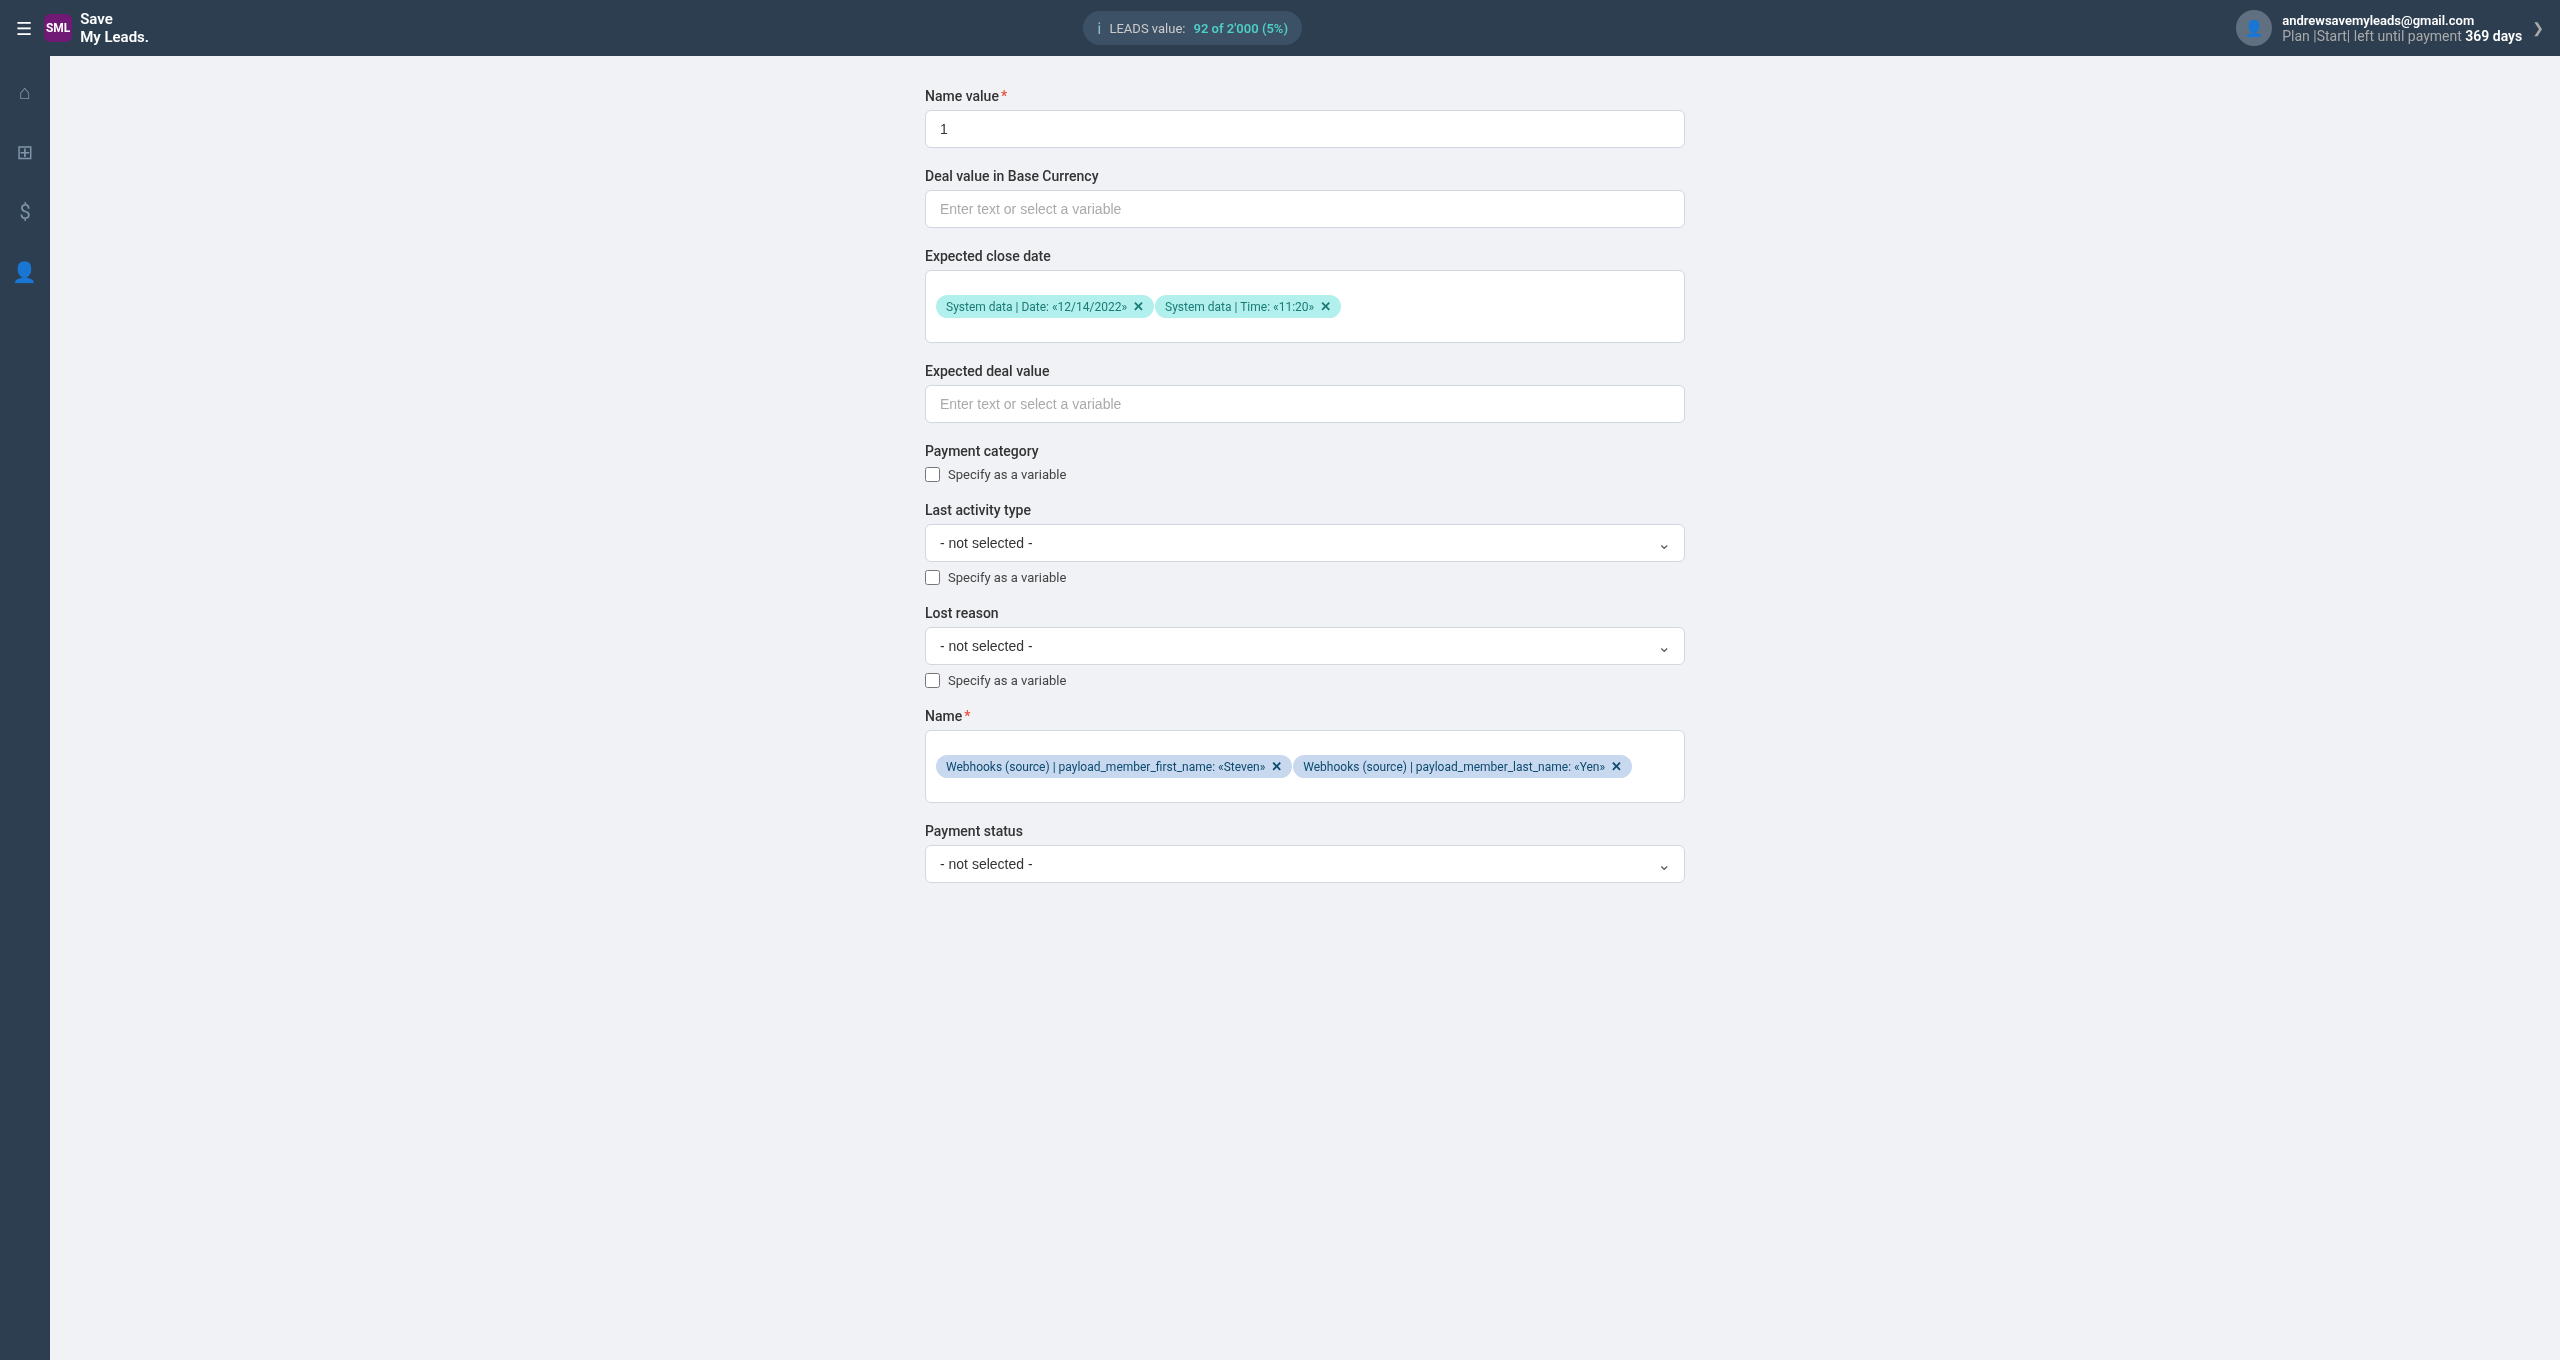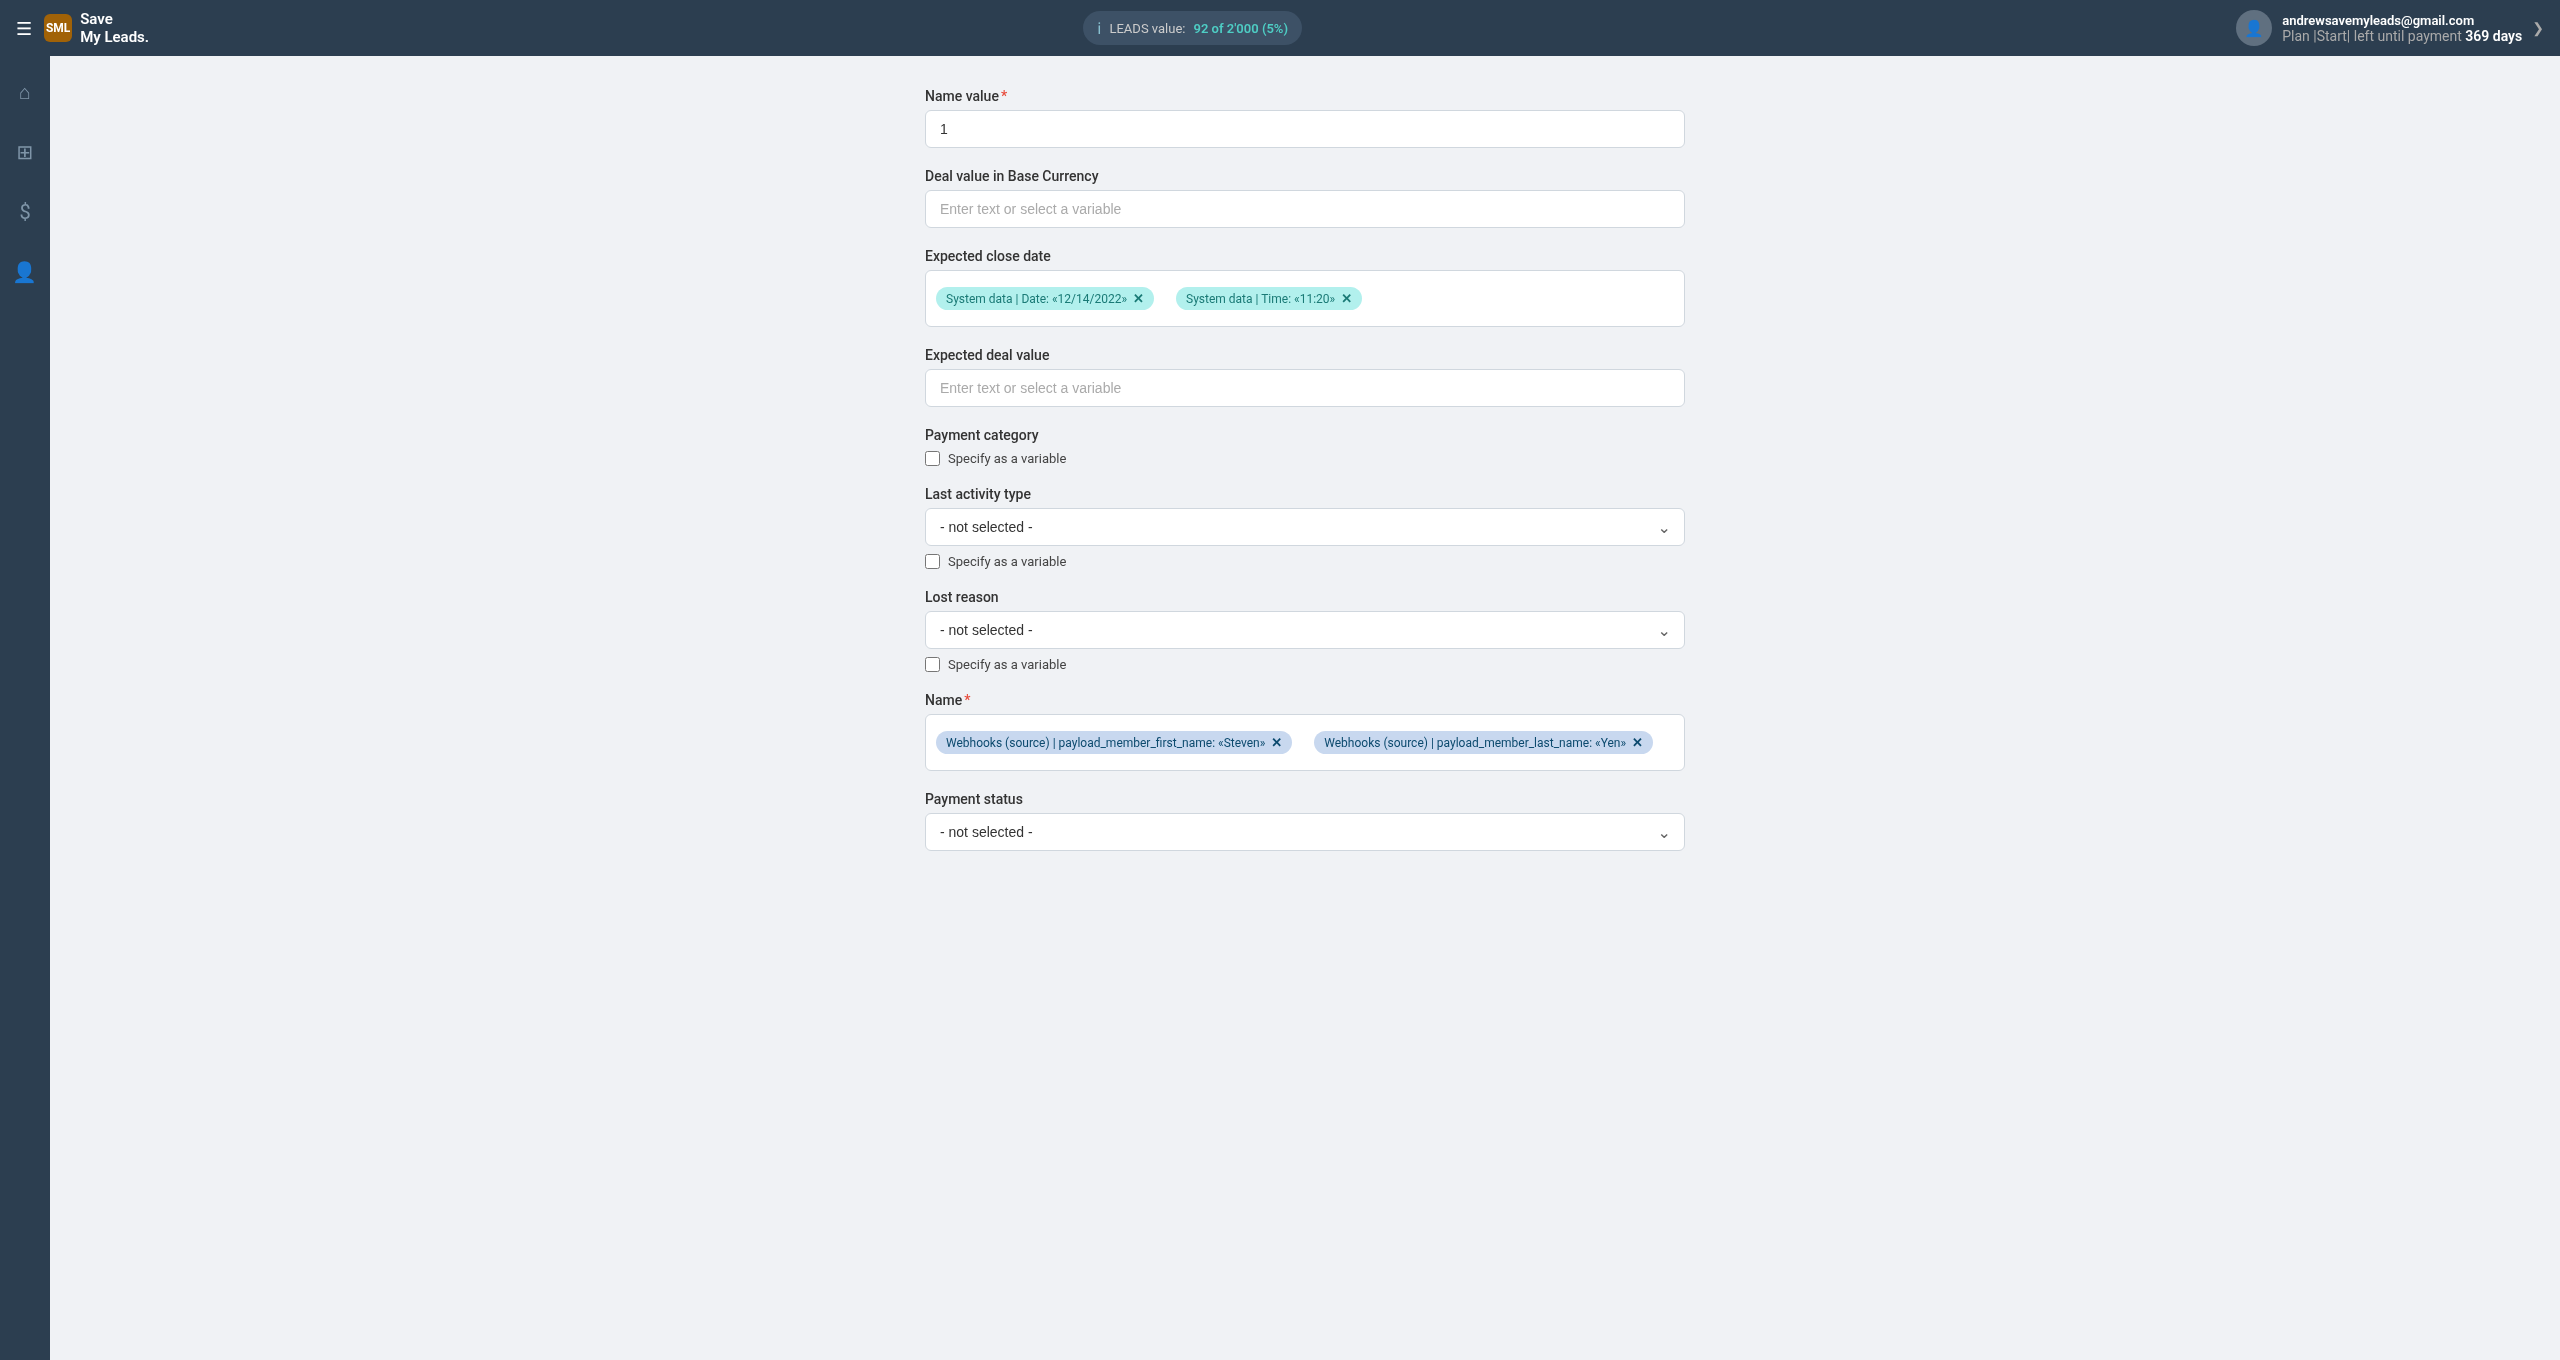--- a/index.html
+++ b/index.html
@@ -12,21 +12,21 @@
       display: flex;
       align-items: center;
       justify-content: space-between;
       padding: 0 16px;
       flex-shrink: 0;
       z-index: 100;
     }
     .navbar-left { display: flex; align-items: center; gap: 12px; }
     .hamburger-icon { color: #fff; font-size: 18px; cursor: pointer; }
     .logo { display: flex; align-items: center; gap: 8px; }
-    .logo-icon { width: 28px; height: 28px; background: #a16207; border-radius: 6px; display: flex; align-items: center; justify-content: center; color: white; font-weight: bold; font-size: 12px; }
+    .logo-icon { width: 28px; height: 28px; background: #701a75; border-radius: 6px; display: flex; align-items: center; justify-content: center; color: white; font-weight: bold; font-size: 12px; }
     .logo-text { color: white; font-size: 15px; font-weight: 600; line-height: 1.2; }
     .navbar-center { display: flex; align-items: center; gap: 12px; }
     .leads-usage { background: #3d5166; border-radius: 20px; padding: 6px 14px; display: flex; align-items: center; gap: 8px; color: #ccc; font-size: 13px; }
     .leads-usage .info-icon { color: #88c0d0; font-size: 16px; }
     .leads-count { color: #4ecdc4; font-weight: 600; }
     .navbar-right { display: flex; align-items: center; gap: 12px; }
     .user-info { display: flex; align-items: center; gap: 10px; }
     .avatar-circle { width: 36px; height: 36px; border-radius: 50%; background: #607080; display: flex; align-items: center; justify-content: center; color: #ccc; font-size: 16px; }
     .user-details { color: white; }
     .user-email { font-size: 13px; font-weight: 600; }
@@ -72,27 +72,27 @@
       color: #333;
       background: white;
       outline: none;
     }
     .text-input::placeholder { color: #aaa; }
 
     .tag-input {
       width: 100%;
       border: 1px solid #d0d7de;
       border-radius: 6px;
-      padding: 16px 10px;
+      padding: 24px 10px;
       font-size: 14px;
       background: white;
       min-height: 44px;
       display: flex;
       flex-wrap: wrap;
-      gap: 22px;
+      gap: 1px;
       align-items: center;
     }
 
     .tag {
       display: inline-flex;
       align-items: center;
       border-radius: 20px;
       padding: 4px 10px;
       font-size: 12px;
       gap: 6px;

